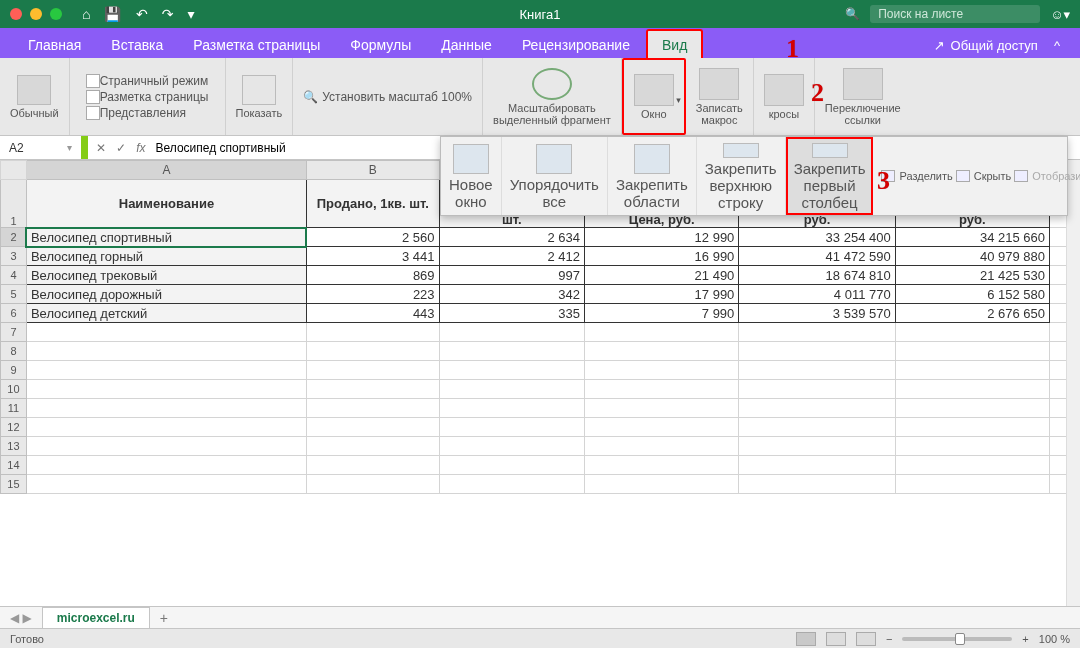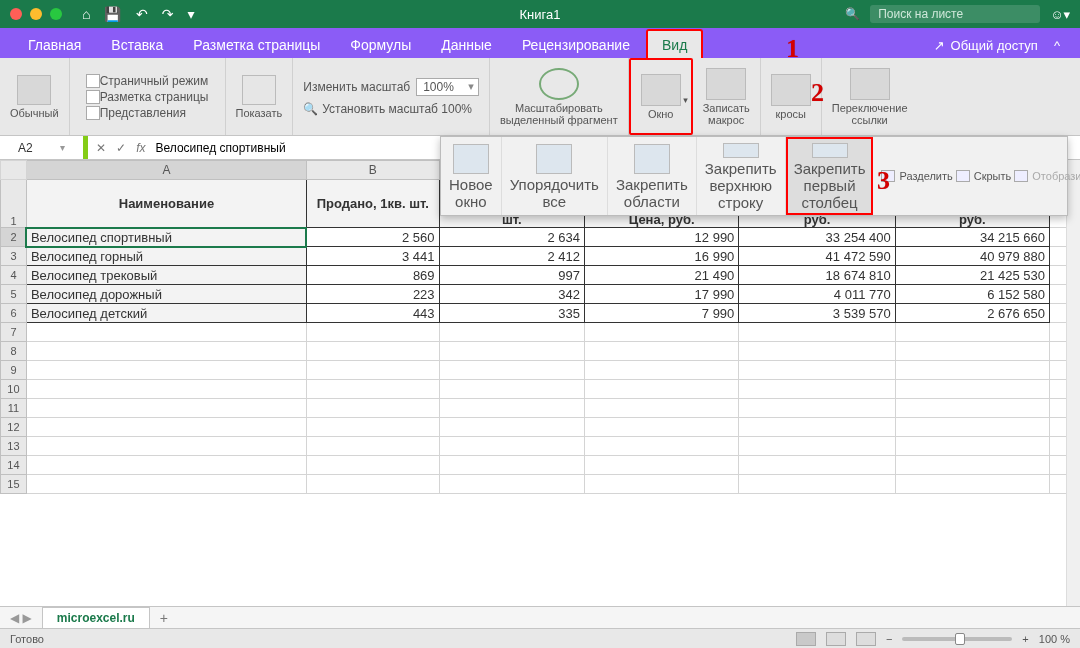--- a/index.html
+++ b/index.html
@@ -30,21 +30,21 @@
 .vopts .sq { width: 14px; height: 14px; border: 1px solid #aaa; background: #fff; }
 .zoom-ctrl { display: flex; align-items: center; gap: 6px; }
 .zoom-box { background: #fff; border: 1px solid #aaa; padding: 1px 24px 1px 6px; position: relative; font-size: 12px; }
 .zoom-box::after { content: "▾"; position: absolute; right: 4px; top: 1px; font-size: 11px; color: #888; }
 .big-btn { display: flex; flex-direction: column; align-items: center; justify-content: center; padding: 4px 10px; font-size: 11px; color: #555; border-right: 1px solid #d0d0d0; text-align: center; }
 .big-btn .icn { width: 40px; height: 32px; border: 1px solid #bbb; background: #d8d8d8; margin-bottom: 2px; }
 .okno-box { border: 2px solid red; border-radius: 2px; }
 
 
 .fbar { height: 24px; border-bottom: 1px solid #c5c5c5; display: flex; align-items: center; background: #fff; }
-.name-box { width: 88px; border-right: 5px solid #84cc16; padding: 0 18px; display: flex; align-items: center; justify-content: space-between; height: 100%; font-size: 12px; }
+.name-box { width: 88px; border-right: 7px solid #84cc16; padding: 0 9px; display: flex; align-items: center; justify-content: space-between; height: 100%; font-size: 12px; }
 .fx-area { display: flex; align-items: center; gap: 10px; padding: 0 8px; color: #777; font-size: 12px; }
 .fx-area .fx { font-style: italic; }
 .fx-val { color: #000; }
 
 
 .popup { position: absolute; left: 440px; top: 136px; width: 628px; height: 80px; background: #f1f1f1; border: 1px solid #bcbcbc; box-shadow: 0 3px 8px rgba(0,0,0,.25); display: flex; z-index: 20; }
 .p-item { display: flex; flex-direction: column; align-items: center; justify-content: center; padding: 6px 8px 4px; font-size: 15px; color: #555; text-align: center; border-right: 1px solid #ddd; }
 .p-item .icn { width: 36px; height: 30px; border: 1px solid #bbb; background: #dde6ee; margin-bottom: 2px; position: relative; }
 .p-item.hl { background: #ddd; border: 2px solid red; padding: 4px 6px 2px; }
 .p-right { display: flex; justify-content: center; gap: 3px; padding: 4px 8px; font-size: 11px; color: #555; border-right: 1px solid #ddd; }
@@ -145,24 +145,20 @@
           <span class="sq"></span>
           <span>Представления</span>
         </div>
     </div>
   </div>
   <div class="rgroup">
     <div class="icn" style="background:#e6e6e6"></div>
     <span>Показать</span>
   </div>
   <div class="rgroup" style="align-items:flex-start;gap:6px">
-    <div class="zoom-ctrl">
-      <span style="font-size:12px">Изменить масштаб</span>
-      <div class="zoom-box">100%</div>
-    </div>
     <div style="display:flex;align-items:center;gap:4px;font-size:12px">
       <span>🔍</span>
       <span>Установить масштаб 100%</span>
     </div>
   </div>
   <div class="big-btn">
     <div class="icn" style="border-radius:50%;background:none;border:2px solid #7a7"></div>
     <span>Масштабировать</span>
     <span>выделенный фрагмент</span>
   </div>

